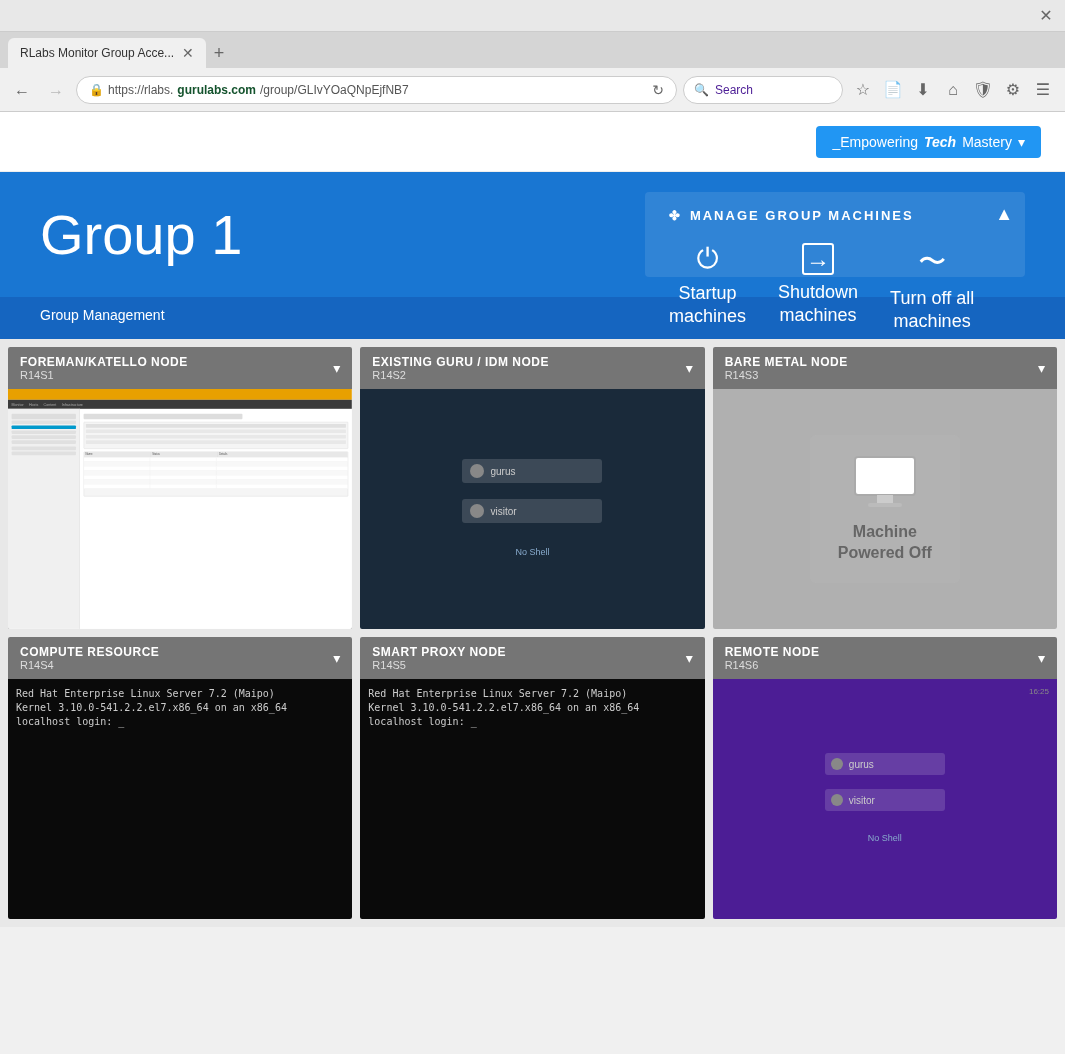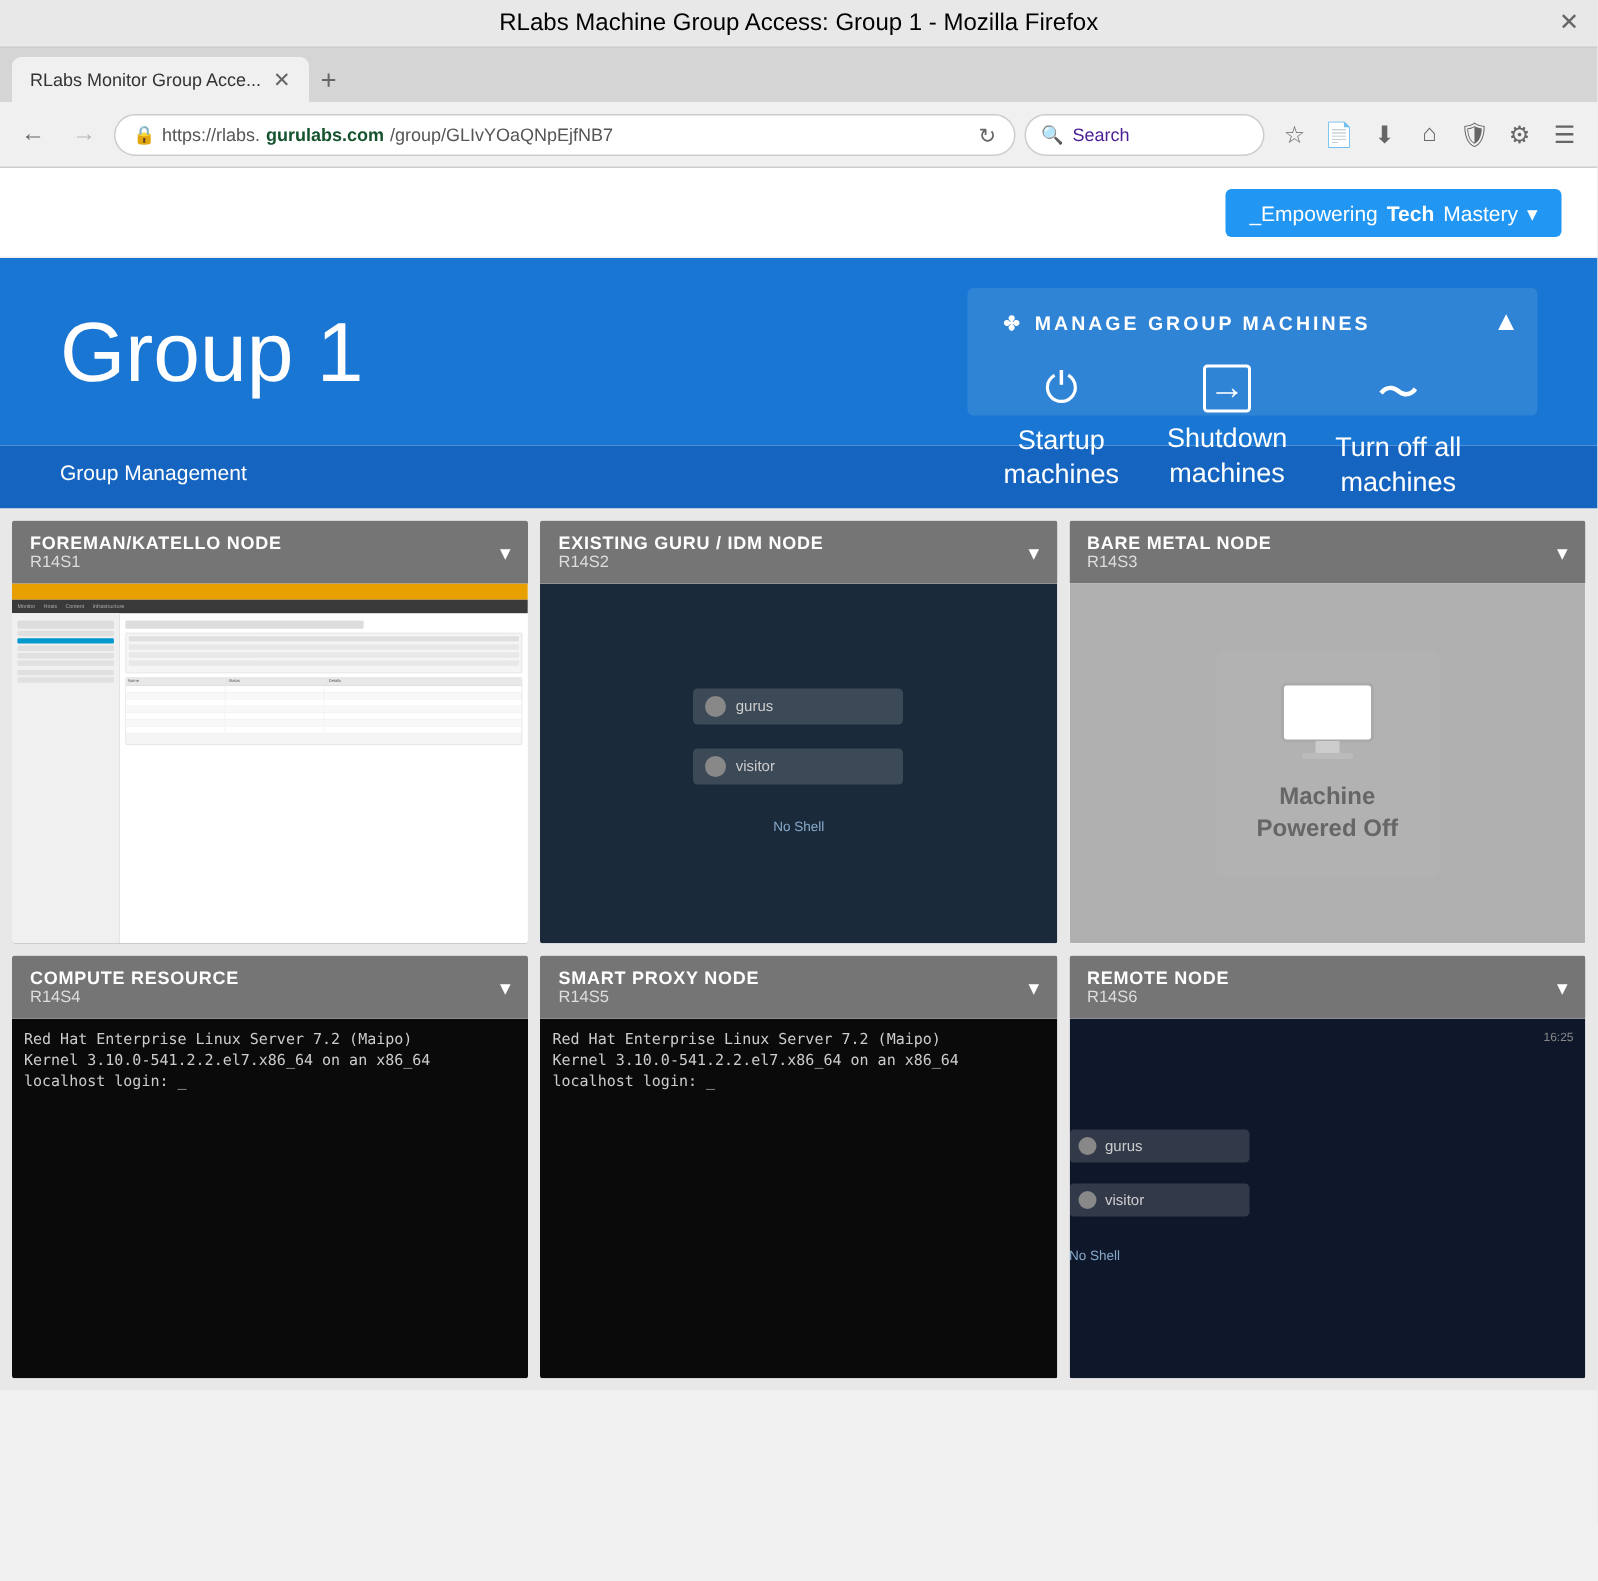--- a/index.html
+++ b/index.html
@@ -85,21 +85,21 @@
     }
     .logo-area { display: flex; align-items: center; gap: 8px; }
     .logo-svg { width: 120px; height: 36px; }
     .breadcrumb-sep { color: #999; margin: 0 8px; font-size: 16px; }
     .breadcrumb-text { font-size: 14px; color: #555; font-weight: bold; letter-spacing: 1px; }
     .header-right { margin-left: auto; }
     .empowering-btn {
       background: #2196F3; color: white; border: none; border-radius: 4px;
       padding: 8px 16px; font-size: 14px; cursor: pointer; display: flex; align-items: center; gap: 6px;
     }
-    .empowering-btn span.tech { font-weight: bold; }
+    .empowering-btn span.tech { font-weight: bold; font-style: italic; }
 
     
     .hero {
       background: #1976D2;
       padding: 30px 40px;
       color: white;
       position: relative;
     }
     .hero-title { font-size: 56px; font-weight: 300; color: white; }
     .manage-panel {
@@ -187,34 +187,33 @@
     }
 
     .preview-terminal {
       background: #0a0a0a;
       width: 100%; height: 100%;
       padding: 8px; font-family: monospace;
     }
     .terminal-line { color: #ccc; font-size: 10px; line-height: 1.4; }
 
     .preview-remote-login {
-      background: #0f172a;
+      background: #4c1d95;
       width: 100%; height: 100%;
-      display: flex; flex-direction: column; justify-content: center; gap: 10px;
+      display: flex; flex-direction: column; align-items: center; justify-content: center; gap: 10px;
     }
     .remote-login-field {
       background: rgba(255,255,255,0.15); border-radius: 3px;
       width: 120px; height: 22px; display: flex; align-items: center; padding: 0 6px; gap: 6px;
     }
   </style>
 </head>
 <body>
 
 <div class="browser-titlebar">
-  <span>RLabs Machine Group Access: Group 1 - Mozilla Firefox</span>
   <span class="browser-close-btn">✕</span>
 </div>
 
 <div class="browser-tabs">
   <div class="browser-tab">
     <span>RLabs Monitor Group Acce...</span>
     <span class="tab-close">✕</span>
   </div>
   <button class="new-tab-btn">+</button>
 </div>

